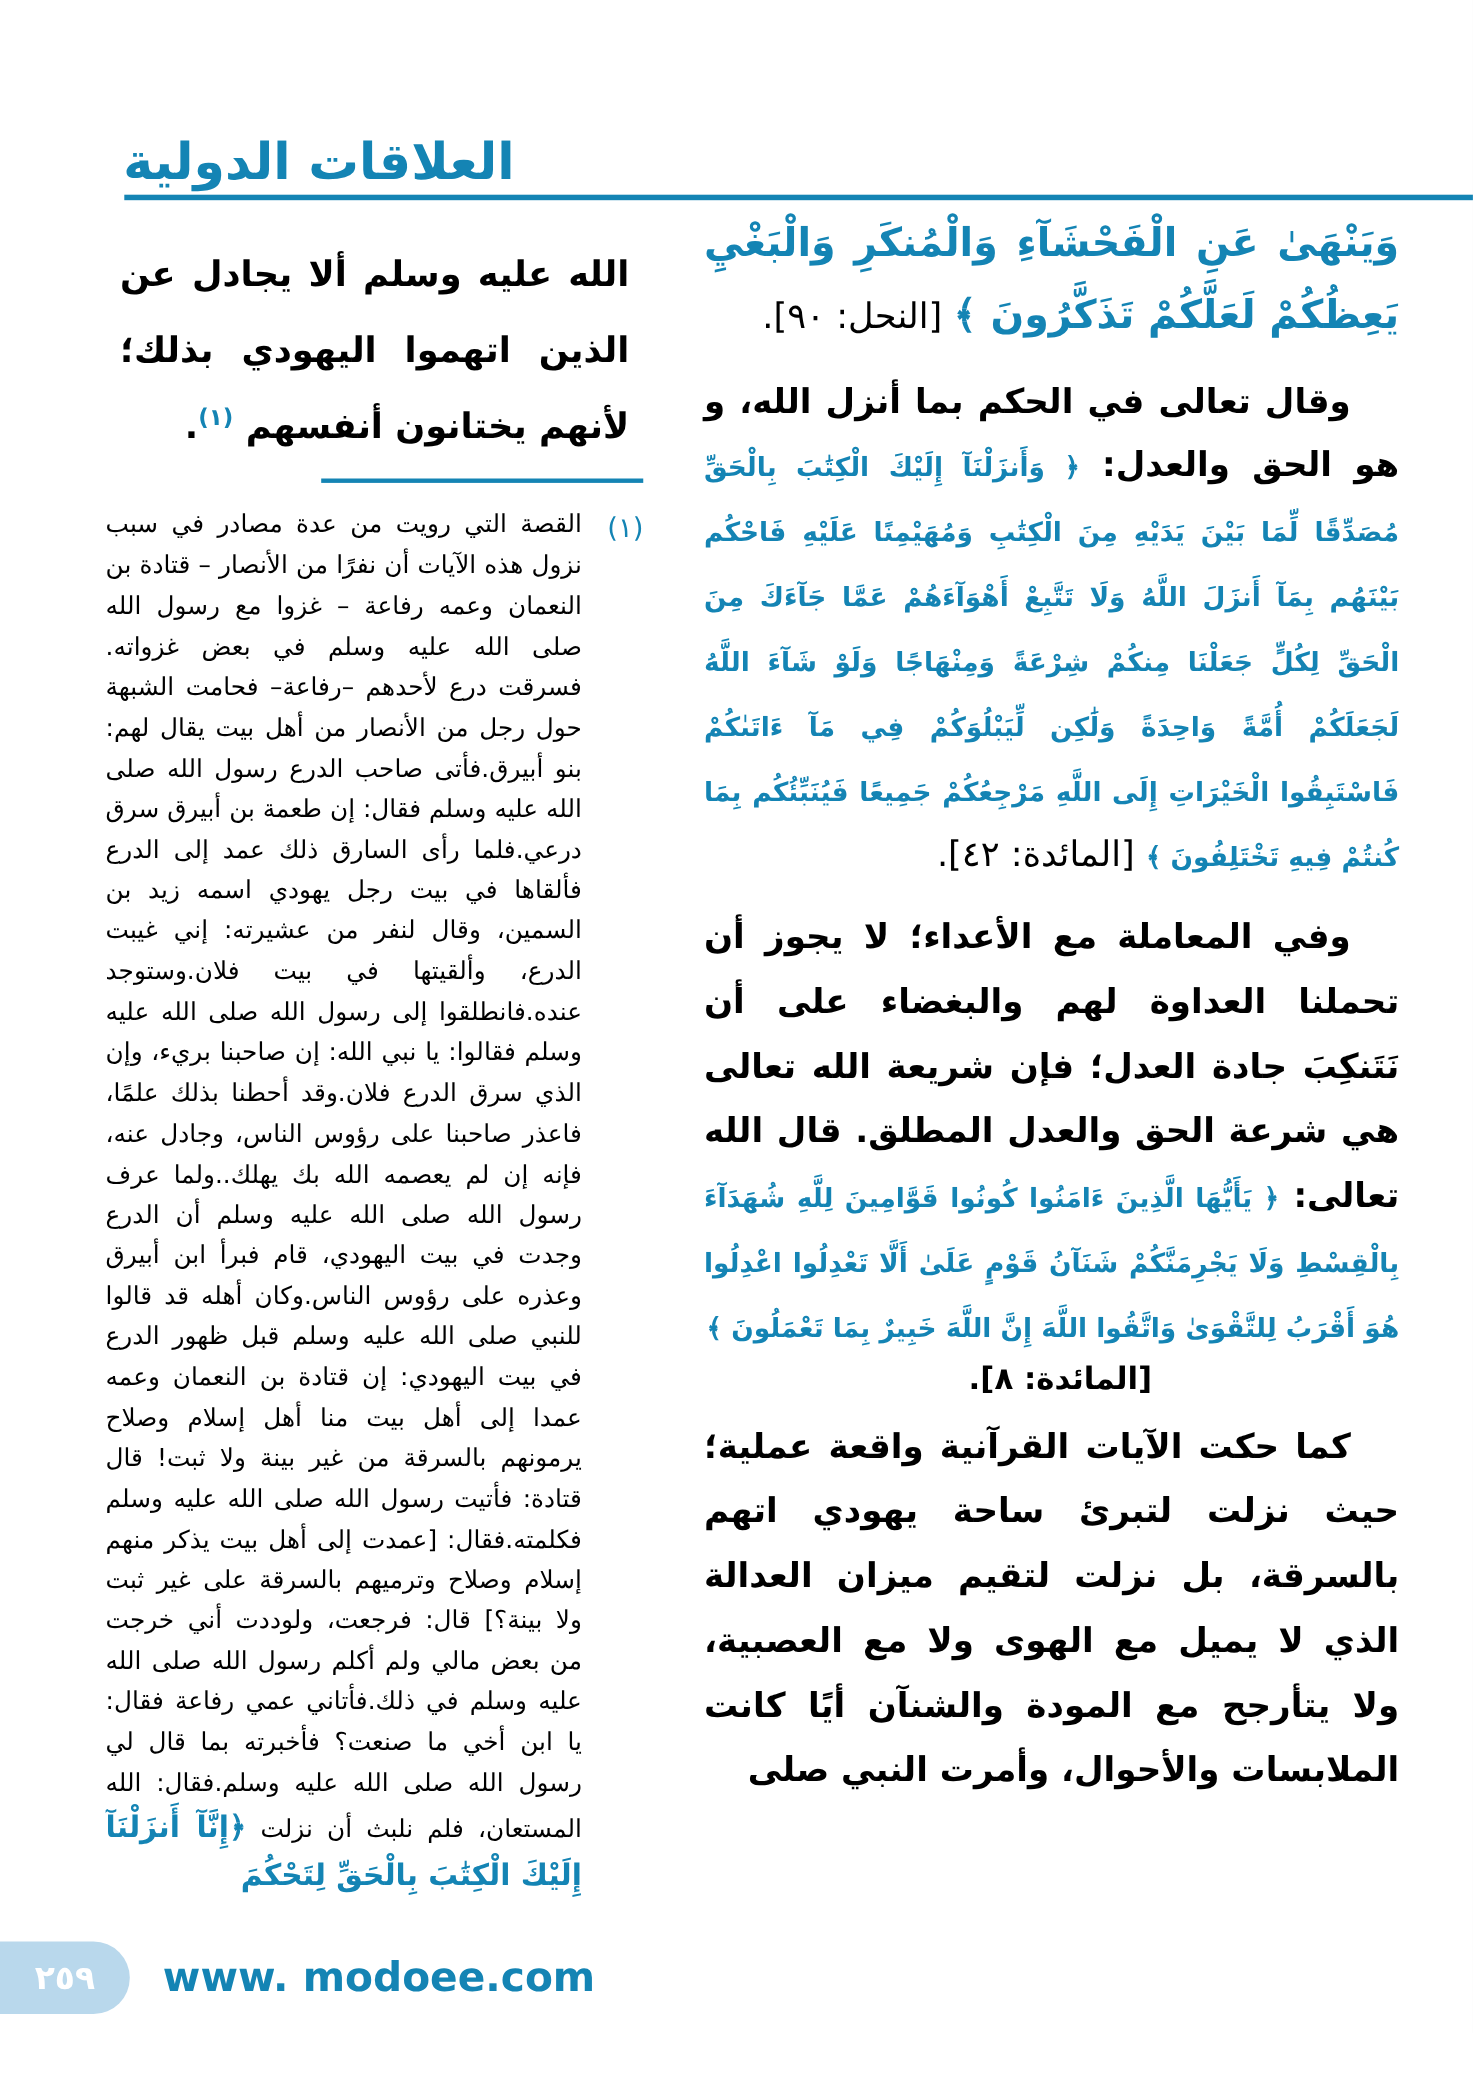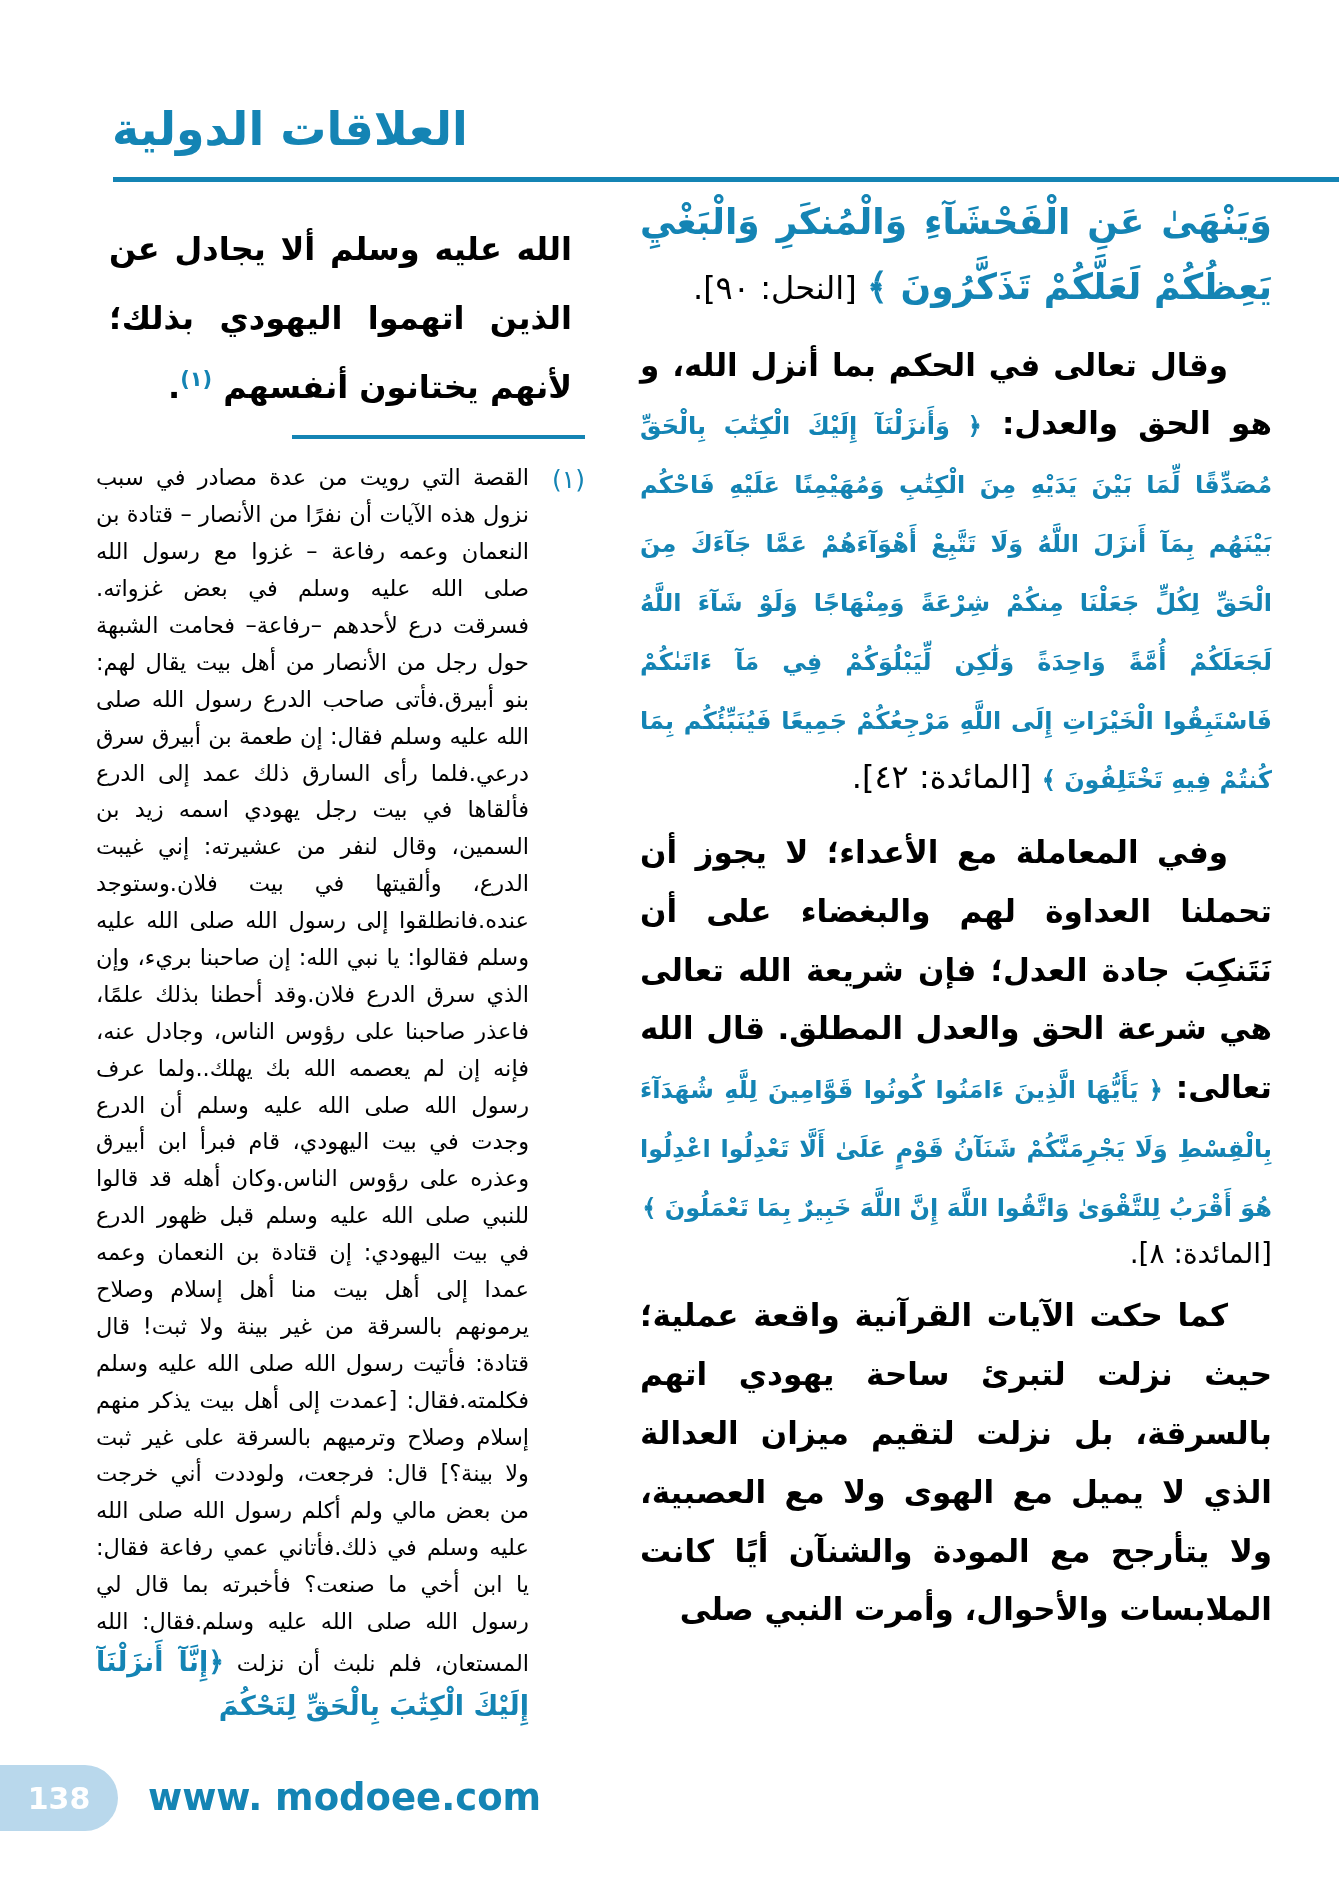--- a/index.html
+++ b/index.html
@@ -12,21 +12,21 @@
     position:relative;
     width:1339px;height:1890px;
     margin:0 auto;
     background:#ffffff;
     overflow:hidden;
     font-family:"DejaVu Sans","Liberation Sans",sans-serif;
     color:#000;
   }
   
   .header-title{
-    position:absolute;left:112px;top:102px;
+    position:absolute;left:112px;top:120px;
     font-size:46px;font-weight:700;color:var(--accent);
     direction:rtl;letter-spacing:-1px;
   }
   .header-rule{
     position:absolute;left:113px;right:0;top:177px;height:5px;
     background:var(--accent);
   }
   
   .col-right{
     position:absolute;left:640px;top:190px;width:632px;
@@ -40,22 +40,22 @@
     color:#000;font-weight:400;font-size:32px;line-height:1.6;
   }
   .para{
     margin:16px 0 0 0;color:#000;font-weight:700;
     font-size:31px;line-height:1.9;text-align:justify;text-indent:44px;
   }
   .verse-inline{
     color:var(--accent);font-size:24px;font-weight:700;
   }
   .cite-line{
-    margin:2px 0 8px 16px;text-align:right;
-    color:#000;font-weight:400;font-size:28px;direction:rtl;
+    margin:2px 0 8px 16px;text-align:center;
+    color:#000;font-weight:700;font-size:28px;direction:rtl;
   }
   
   .col-left{
     position:absolute;left:96px;top:202px;width:489px;height:1580px;
     direction:rtl;overflow:hidden;
   }
   .intro{
     margin:13px;font-size:32px;font-weight:700;line-height:2.15;
     text-align:justify;color:#000;
   }
@@ -128,18 +128,18 @@
 
     <div class="fn-divider"></div>
 
     <div class="footnote">
       <span class="fn-marker">(١)</span>
       <span>القصة التي رويت من عدة مصادر في سبب نزول هذه الآيات أن نفرًا من الأنصار – قتادة بن النعمان وعمه رفاعة – غزوا مع رسول الله صلى الله عليه وسلم في بعض غزواته. فسرقت درع لأحدهم –رفاعة– فحامت الشبهة حول رجل من الأنصار من أهل بيت يقال لهم: بنو أبيرق.فأتى صاحب الدرع رسول الله صلى الله عليه وسلم فقال: إن طعمة بن أبيرق سرق درعي.فلما رأى السارق ذلك عمد إلى الدرع فألقاها في بيت رجل يهودي اسمه زيد بن السمين، وقال لنفر من عشيرته: إني غيبت الدرع، وألقيتها في بيت فلان.وستوجد عنده.فانطلقوا إلى رسول الله صلى الله عليه وسلم فقالوا: يا نبي الله: إن صاحبنا بريء، وإن الذي سرق الدرع فلان.وقد أحطنا بذلك علمًا، فاعذر صاحبنا على رؤوس الناس، وجادل عنه، فإنه إن لم يعصمه الله بك يهلك..ولما عرف رسول الله صلى الله عليه وسلم أن الدرع وجدت في بيت اليهودي، قام فبرأ ابن أبيرق وعذره على رؤوس الناس.وكان أهله قد قالوا للنبي صلى الله عليه وسلم قبل ظهور الدرع في بيت اليهودي: إن قتادة بن النعمان وعمه عمدا إلى أهل بيت منا أهل إسلام وصلاح يرمونهم بالسرقة من غير بينة ولا ثبت! قال قتادة: فأتيت رسول الله صلى الله عليه وسلم فكلمته.فقال: [عمدت إلى أهل بيت يذكر منهم إسلام وصلاح وترميهم بالسرقة على غير ثبت ولا بينة؟] قال: فرجعت، ولوددت أني خرجت من بعض مالي ولم أكلم رسول الله صلى الله عليه وسلم في ذلك.فأتاني عمي رفاعة فقال: يا ابن أخي ما صنعت؟ فأخبرته بما قال لي رسول الله صلى الله عليه وسلم.فقال: الله المستعان، فلم نلبث أن نزلت </span><span class="fn-verse">﴿إِنَّآ أَنزَلْنَآ إِلَيْكَ الْكِتَٰبَ بِالْحَقِّ لِتَحْكُمَ</span>
     </div>
   </div>
 
   <div class="page-badge">
-    <span>138</span>
+    <span>٢٥٩</span>
   </div>
 
   <div class="site-url">www. modoee.com</div>
 
 </div>
 
 </body></html>

